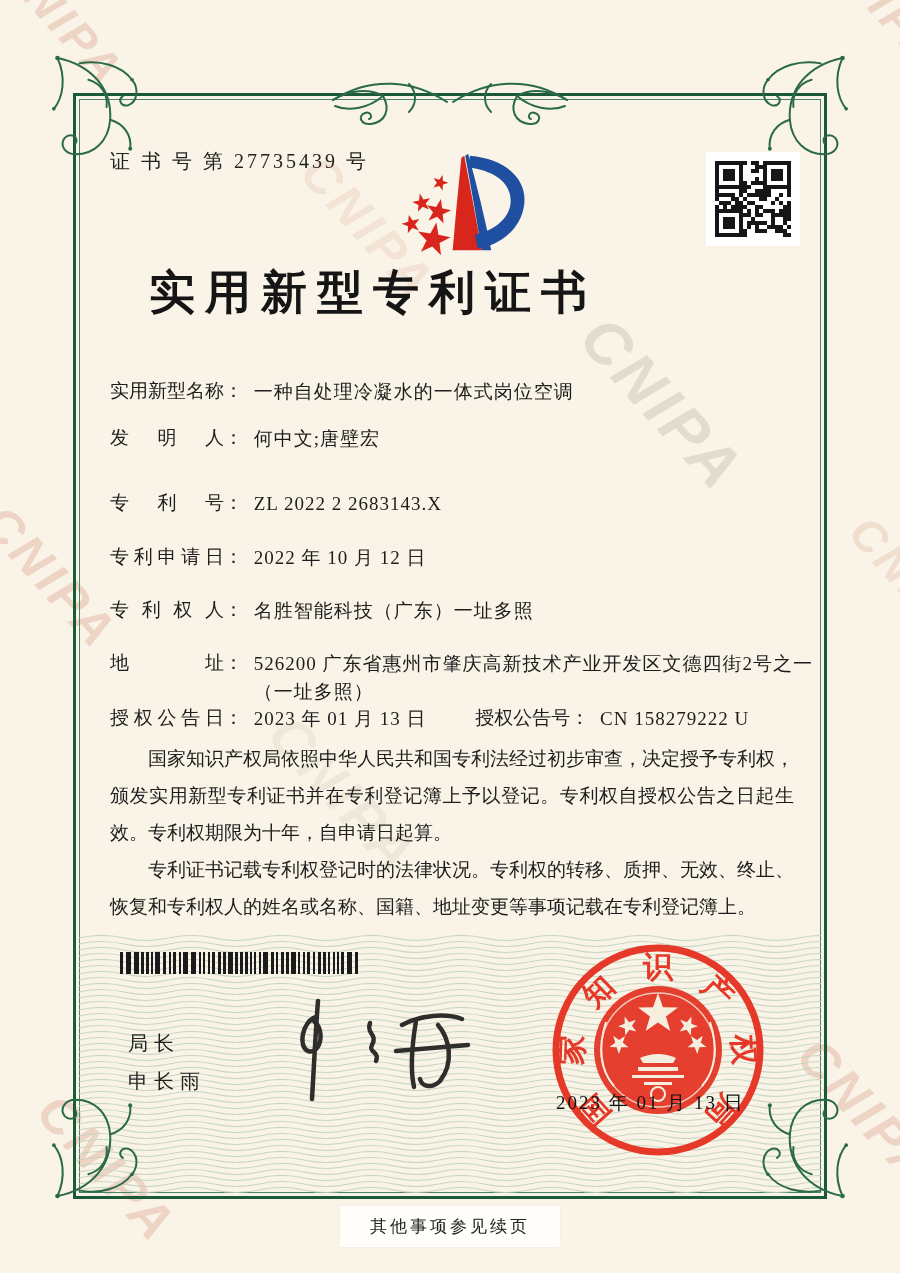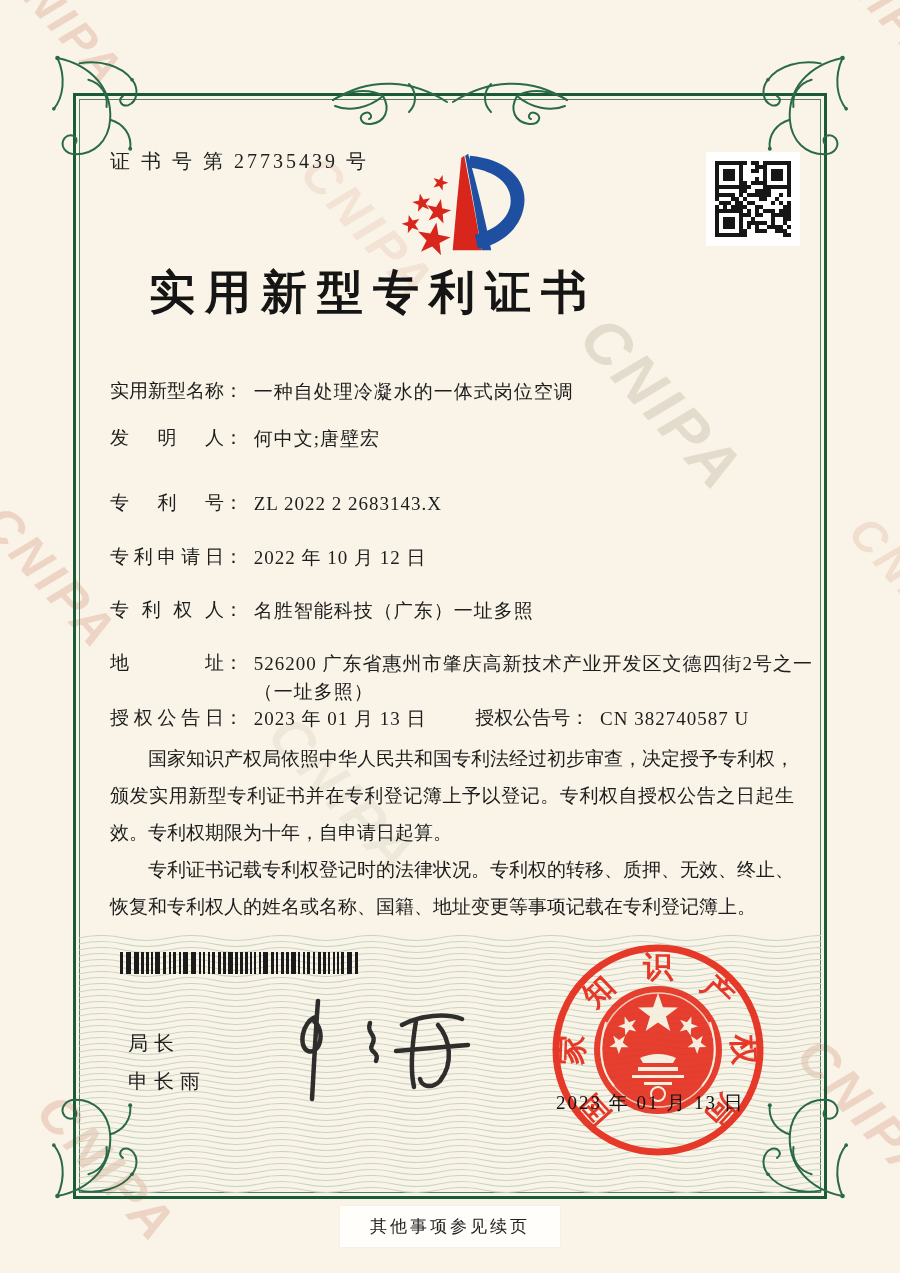--- a/index.html
+++ b/index.html
@@ -305,21 +305,21 @@
     <span class="fvalue">名胜智能科技（广东）一址多照</span>
   </div>
   <div class="row" style="top:650px">
     <span class="flabel">地址</span><span class="colon">：</span>
     <span class="fvalue wrap">526200 广东省惠州市肇庆高新技术产业开发区文德四街2号之一（一址多照）</span>
   </div>
   <div class="row" style="top:705px">
     <span class="flabel">授权公告日</span><span class="colon">：</span>
     <span class="fvalue">2023 年 01 月 13 日</span>
     <span class="pair2">授权公告号</span><span class="colon">：</span>
-    <span class="fvalue">CN 382740587 U</span>
+    <span class="fvalue">CN 158279222 U</span>
   </div>
 
   <div class="body-text">
     <p>国家知识产权局依照中华人民共和国专利法经过初步审查，决定授予专利权，颁发实用新型专利证书并在专利登记簿上予以登记。专利权自授权公告之日起生效。专利权期限为十年，自申请日起算。</p>
     <p>专利证书记载专利权登记时的法律状况。专利权的转移、质押、无效、终止、恢复和专利权人的姓名或名称、国籍、地址变更等事项记载在专利登记簿上。</p>
   </div>
 
   <div class="barcode" id="barcode">
       <span style="left:0px;width:3px"></span>
       <span style="left:6px;width:5px"></span>

